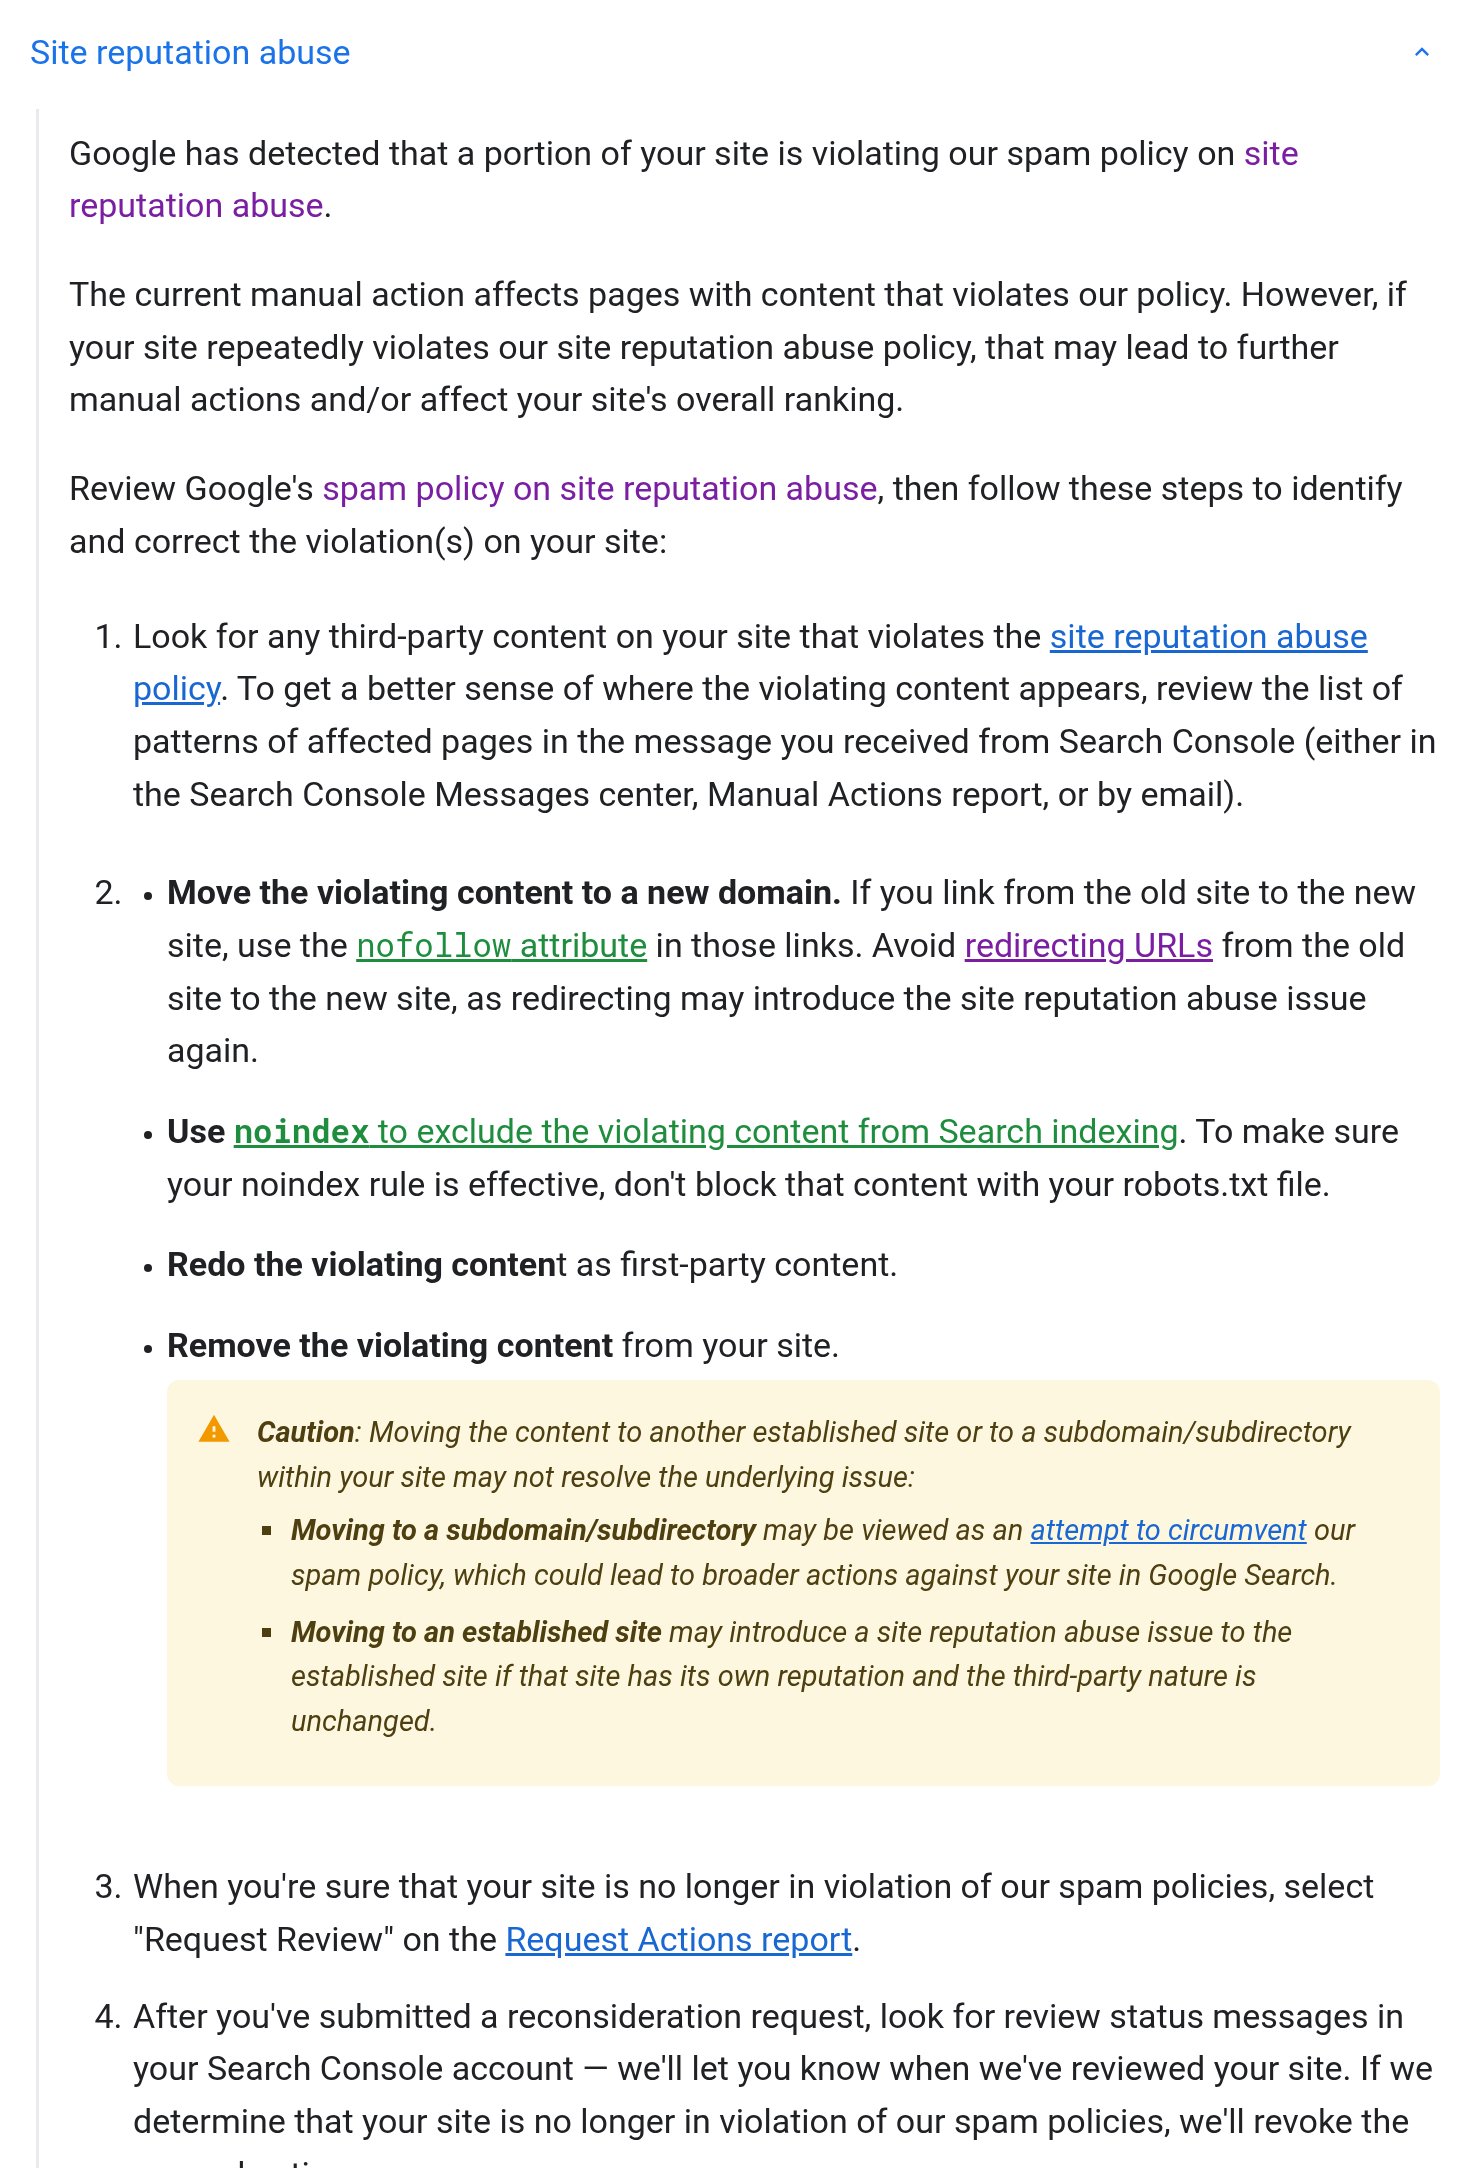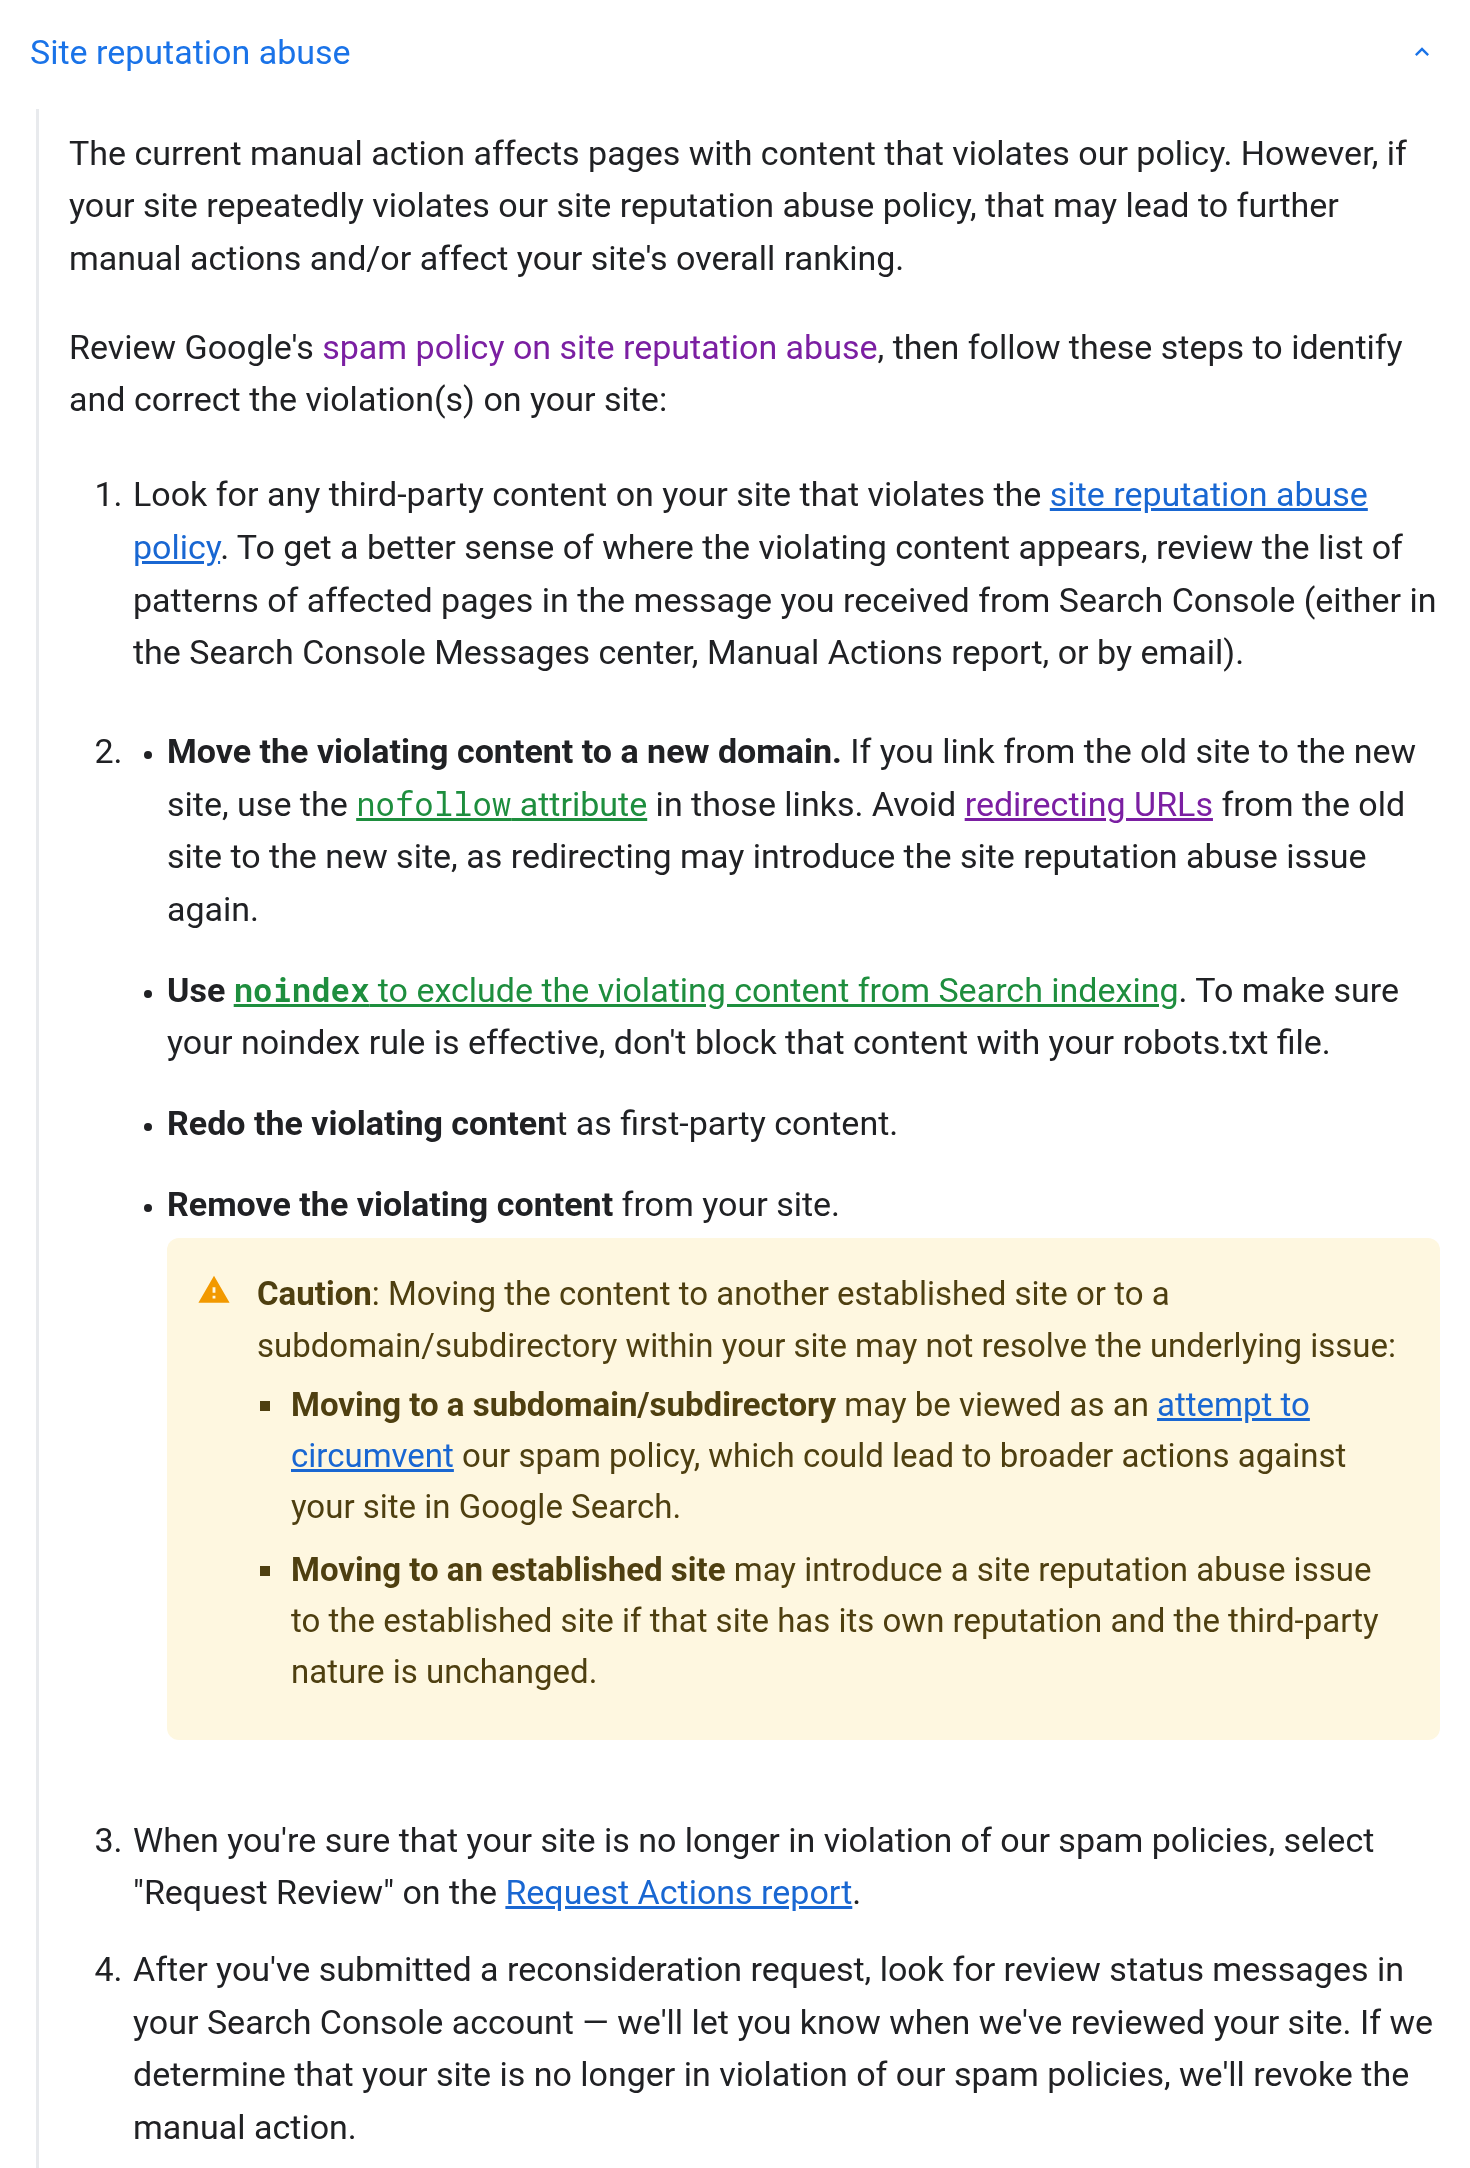--- a/index.html
+++ b/index.html
@@ -58,26 +58,27 @@
   ol.steps{padding-left:62px;margin:0;font-size:34px;}
   ol.steps > li{padding:6px 0 18px 2px;}
   ul.sub{list-style:disc;padding-left:34px;margin:22px 0 0 0;}
   ul.sub > li{padding:0 0 28px 0;}
   ul.sub > li::marker{font-size:26px;}
   .caution{
     background:var(--caution-bg);
     border-radius:12px;
     padding:30px 40px 30px 30px;
     margin:8px 0 22px 0;
-    font-size:33px;
+    font-size:29px;
     line-height:1.55;
     color:var(--caution-text);
     display:flex;
     gap:26px;
     align-items:flex-start;
+    font-style:italic;
   }
   .caution .icn{flex:none;color:var(--caution-icon);padding-top:2px;}
   .caution .icn svg{width:34px;height:34px;fill:currentColor;}
   .caution .body{flex:1;}
   .caution ul{padding-left:30px;margin:8px 0 0 0;}
   .caution ul li{padding:0 0 12px 4px;}
   .b{font-weight:700;}
 </style>
 </head>
 <body>
@@ -88,20 +89,23 @@
     <span class="accordion-title">Site reputation abuse</span>
     <span class="chev">
       <svg viewBox="0 0 24 24">
           <path d="M7.41 15.41 12 10.83l4.59 4.58L18 14l-6-6-6 6z"></path>
         </svg>
     </span>
   </div>
 
   <div class="panel">
 
+    <p class="para">
+      <span>Google has detected that a portion of your site is violating our spam policy on </span><a class="link-purple">site reputation abuse</a><span>.</span>
+    </p>
 
     <p class="para">The current manual action affects pages with content that violates our policy. However, if your site repeatedly violates our site reputation abuse policy, that may lead to further manual actions and/or affect your site's overall ranking.</p>
 
 
     <p class="para">
       <span>Review Google's </span><a class="link-purple">spam policy on site reputation abuse</a><span>, then follow these steps to identify and correct the violation(s) on your site:</span>
     </p>
 
     <ol class="steps">
 

